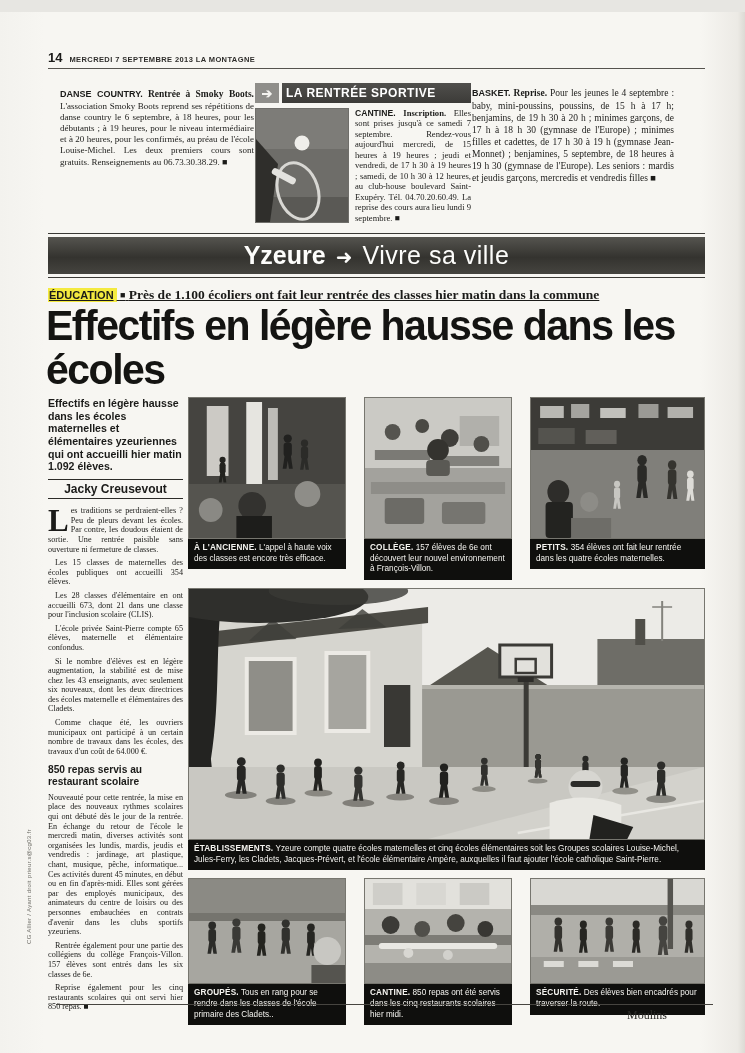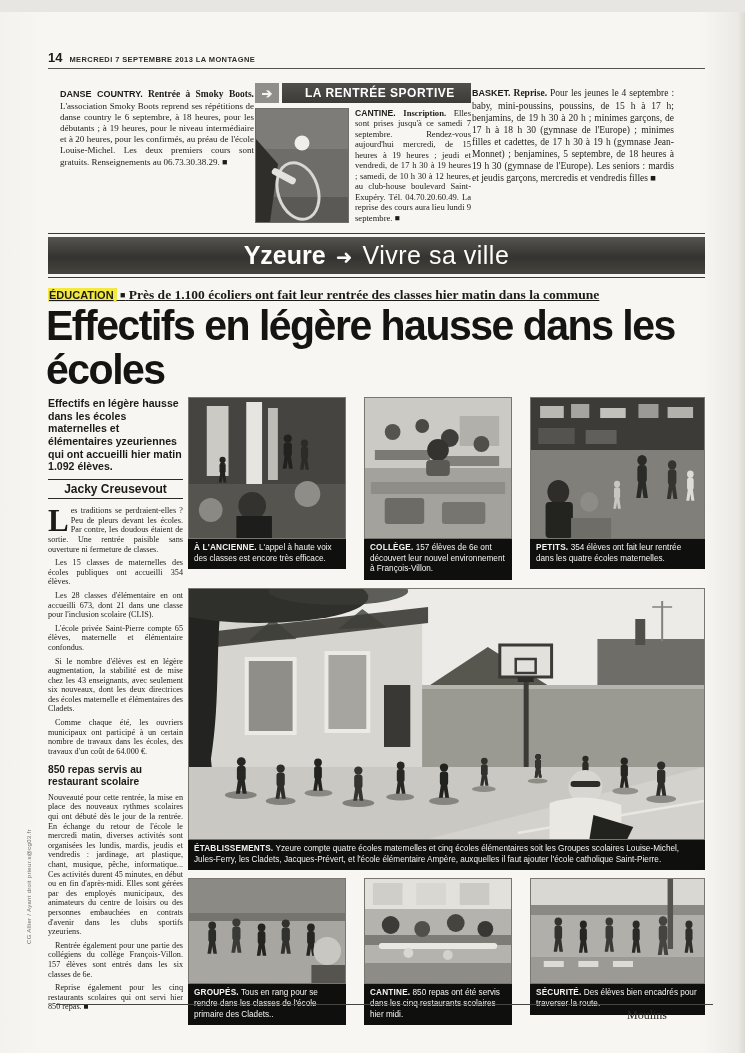--- a/index.html
+++ b/index.html
@@ -20,21 +20,21 @@
   .briefs{display:grid;grid-template-columns:194px 216px 202px;column-gap:1px;margin:14px 0 0 12px;width:645px;}
   .brief-text{font-size:9px;line-height:1.24;text-align:justify;margin:0;}
   .brief-text .lead-sans{font-family:"Liberation Sans",sans-serif;font-size:9px;}
   .brief-text .lead-serif{font-size:9.5px;}
   .col-danse{padding-top:6px;}
   .col-basket{padding-top:4px;font-size:9.5px;}
   .col-basket .brief-text{font-size:9.5px;line-height:1.28;}
 
   .sport-banner{display:flex;height:20px;margin-bottom:5px;}
   .sport-banner .arrowbox{width:24px;background:#8f8e8a;color:#f4f3ef;display:flex;align-items:center;justify-content:center;font-family:"Liberation Sans",sans-serif;font-weight:bold;font-size:13px;margin-right:3px;}
-  .sport-banner .bar{flex:1;background:linear-gradient(180deg,#504f4c,#3c3b38);color:#fff;display:flex;align-items:center;padding-left:23px;font-family:"Liberation Sans",sans-serif;font-weight:bold;font-size:12px;letter-spacing:.5px;}
+  .sport-banner .bar{flex:1;background:linear-gradient(180deg,#504f4c,#3c3b38);color:#fff;display:flex;align-items:center;padding-left:4px;font-family:"Liberation Sans",sans-serif;font-weight:bold;font-size:12px;letter-spacing:.5px;}
   .tennis-row{display:flex;gap:6px;}
   .tennis-photo{width:92px;height:113px;flex:0 0 92px;border:1px solid #6f6e6a;}
   .tennis-photo svg{display:block;width:100%;height:100%;}
   .tennis-text{flex:1;font-size:8.6px;line-height:1.22;text-align:justify;margin:0;}
   .tennis-text .lead-sans{font-family:"Liberation Sans",sans-serif;}
 
   
   .rule-thin{border-top:1.5px solid #3a3935;margin-top:10px;}
   .town-banner{margin-top:3px;height:37px;background:linear-gradient(180deg,#55544f,#34332f 55%,#45443f);
     display:flex;align-items:center;justify-content:center;gap:10px;color:#fdfdfb;

